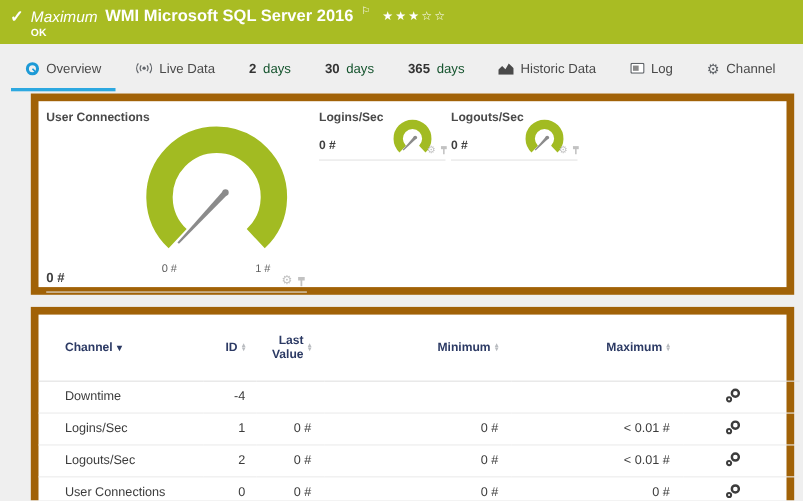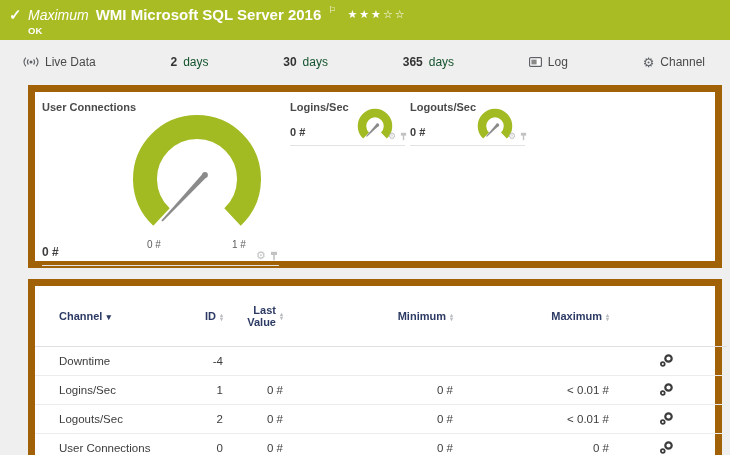--- a/index.html
+++ b/index.html
@@ -67,20 +67,27 @@
     <div class="h-line">
       <span class="kind">Maximum</span>
       <span class="title">WMI Microsoft SQL Server 2016</span>
       <span class="flag">⚐</span>
       <span class="stars">★★★☆☆</span>
     </div>
     <div class="ok">OK</div>
   </div>
 
   <nav class="tabbar">
+    <div class="tab active">
+      <svg width="13" height="13" viewBox="0 0 13 13">
+        <circle cx="6.5" cy="6.5" r="4.6" fill="none" stroke="#1d9ad6" stroke-width="2.8"></circle>
+        <line x1="6.5" y1="6.5" x2="10.2" y2="10.2" stroke="#1d9ad6" stroke-width="1.6"></line>
+      </svg>
+      <span>Overview</span>
+    </div>
     <div class="tab">
       <svg width="16" height="12" viewBox="0 0 16 12">
         <circle cx="8" cy="6" r="1.5" fill="#5f6368"></circle>
         <path d="M5.4 3.4 A4.2 4.2 0 0 0 5.4 8.6" fill="none" stroke="#5f6368" stroke-width="1.1"></path>
         <path d="M2.8 1.6 A7 7 0 0 0 2.8 10.4" fill="none" stroke="#5f6368" stroke-width="1.1"></path>
         <path d="M10.6 3.4 A4.2 4.2 0 0 1 10.6 8.6" fill="none" stroke="#5f6368" stroke-width="1.1"></path>
         <path d="M13.2 1.6 A7 7 0 0 1 13.2 10.4" fill="none" stroke="#5f6368" stroke-width="1.1"></path>
       </svg>
       <span>Live Data</span>
     </div>
@@ -88,20 +95,26 @@
       <span class="num">2</span>
       <span class="dim">days</span>
     </div>
     <div class="tab">
       <span class="num">30</span>
       <span class="dim">days</span>
     </div>
     <div class="tab">
       <span class="num">365</span>
       <span class="dim">days</span>
+    </div>
+    <div class="tab">
+      <svg width="14" height="11" viewBox="0 0 14 11">
+        <polygon points="0,11 0,6.5 3.5,3 6.5,6 9.5,0.8 14,5 14,11" fill="#4a4a4a"></polygon>
+      </svg>
+      <span>Historic Data</span>
     </div>
     <div class="tab">
       <svg width="13" height="10" viewBox="0 0 13 10">
         <rect x="0.6" y="0.6" width="11.8" height="8.8" rx="1" fill="#fff" stroke="#5f6368" stroke-width="1.2"></rect>
         <rect x="2.4" y="2.6" width="5.2" height="4.8" fill="#8a8a8a"></rect>
       </svg>
       <span>Log</span>
     </div>
     <div class="tab">
       <span class="glyph">⚙</span>

